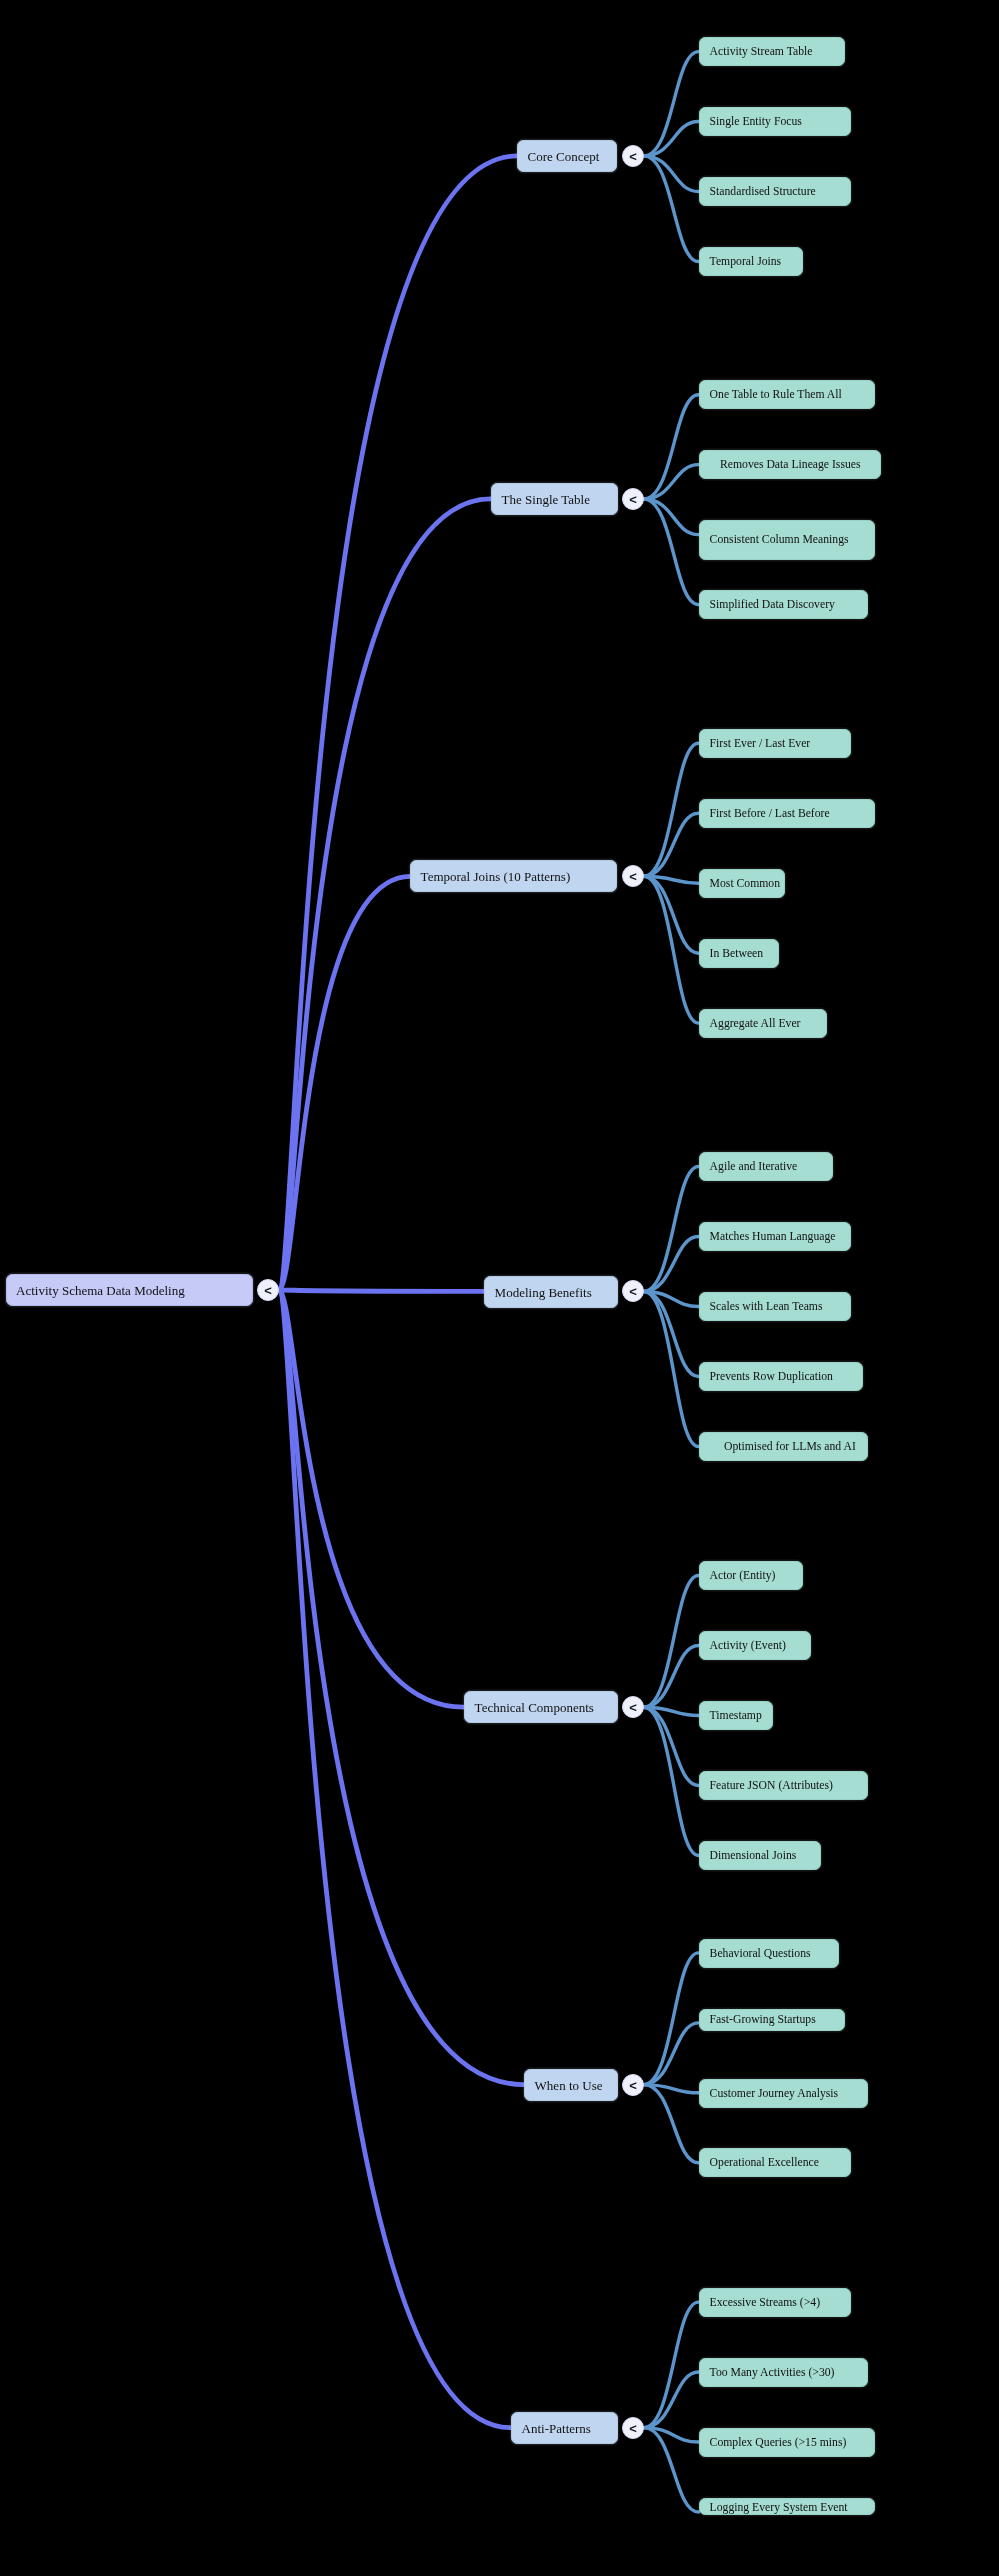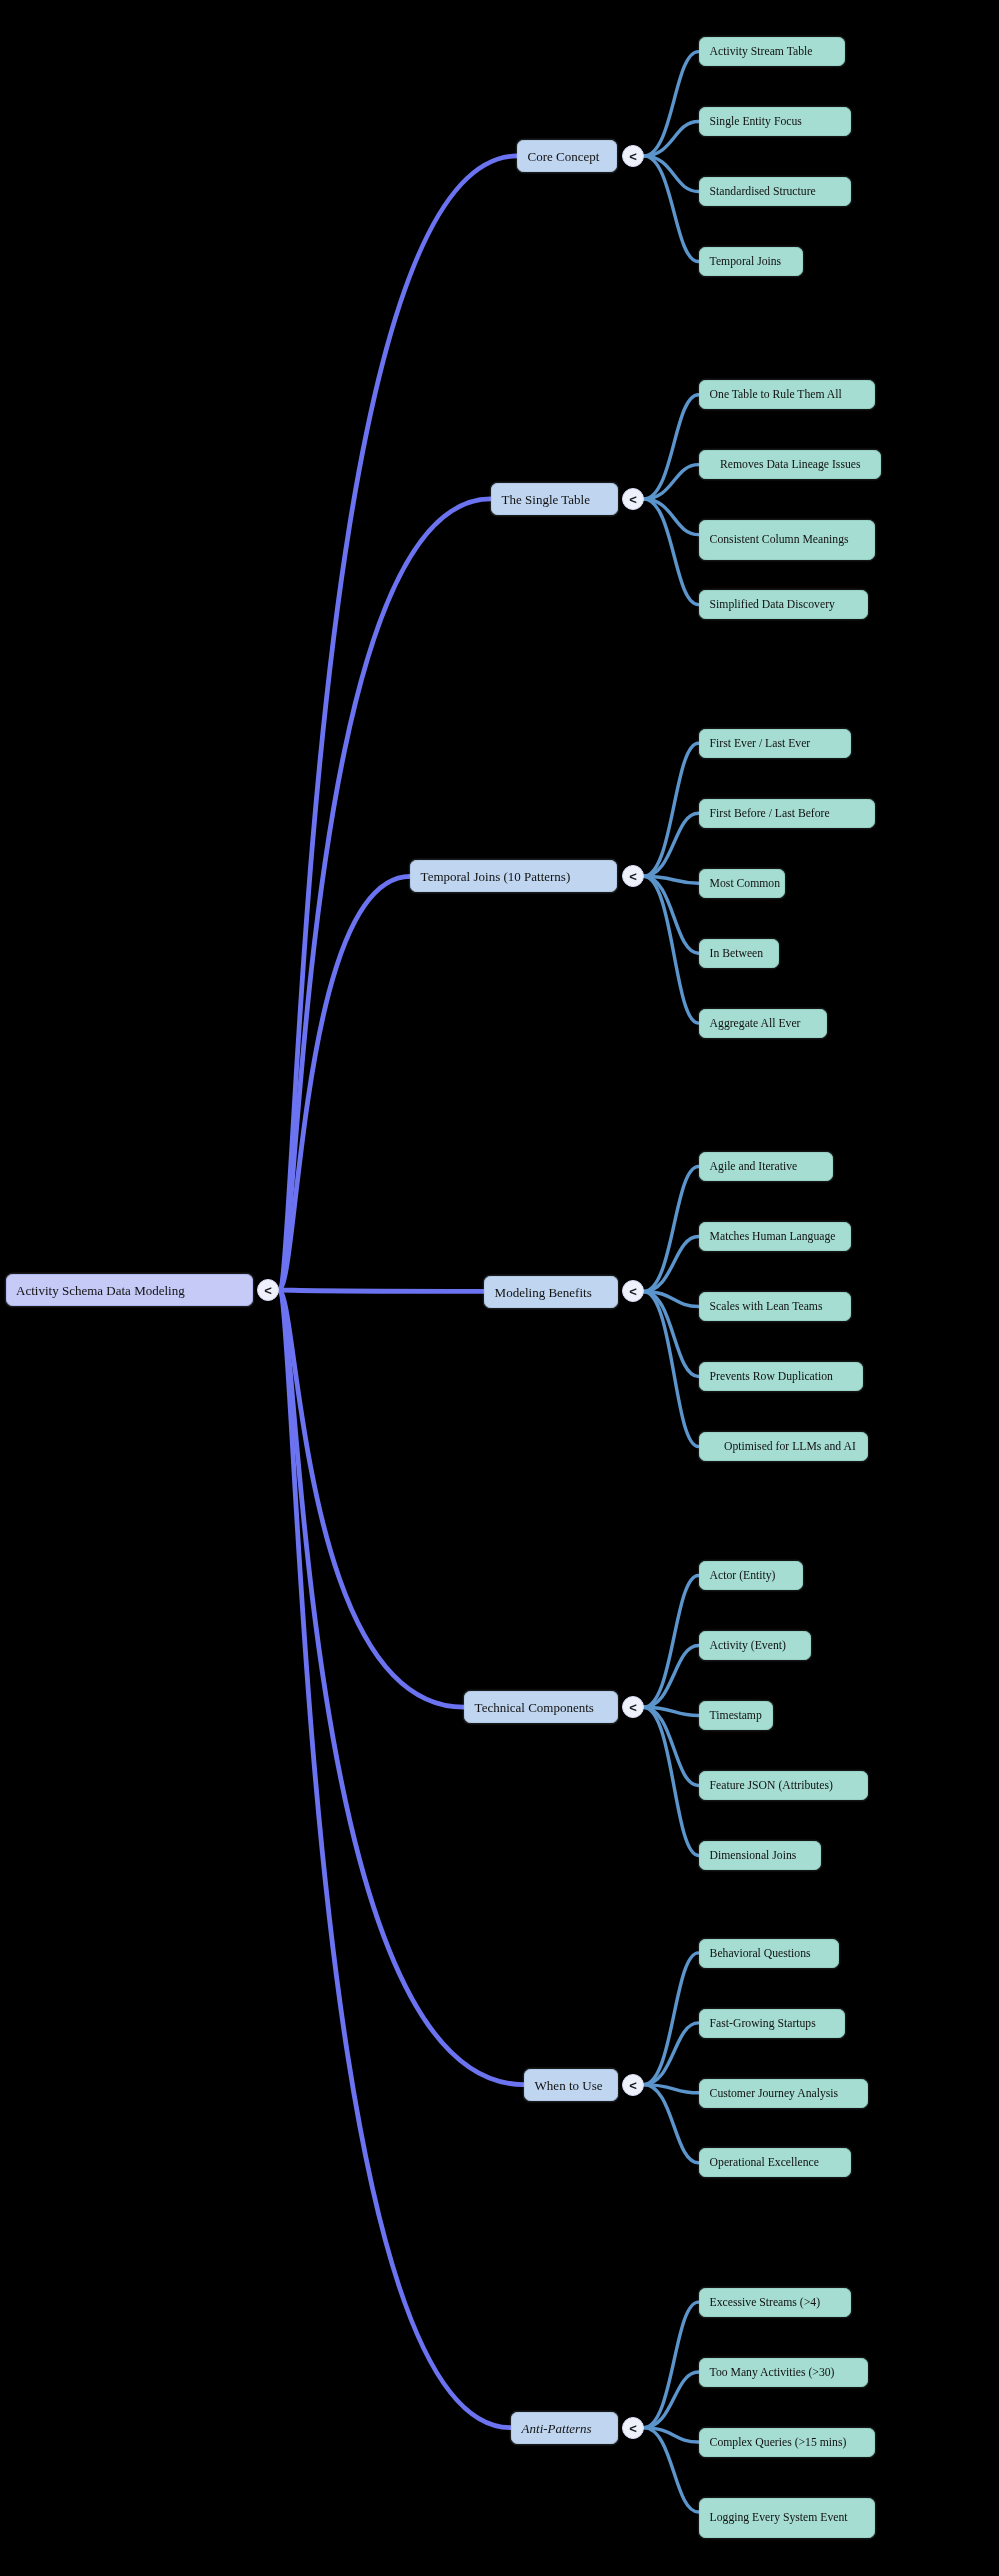--- a/index.html
+++ b/index.html
@@ -238,42 +238,42 @@
       </div>
       <div class="node branch" style="left: 524px; top: 2069px; width: 94px; height: 32px;">
         <span class="label">When to Use</span>
       </div>
       <div class="toggle" style="left: 622px; top: 2074px;">
         <span>&lt;</span>
       </div>
       <div class="node leaf" style="left: 699px; top: 1939px; width: 140px; height: 29px;">
         <span class="label">Behavioral Questions</span>
       </div>
-      <div class="node leaf" style="left: 699px; top: 2009px; width: 146px; height: 29px;">
+      <div class="node leaf" style="left: 699px; top: 2009px; width: 146px; height: 22px;">
         <span class="label">Fast-Growing Startups</span>
       </div>
       <div class="node leaf" style="left: 699px; top: 2079px; width: 169px; height: 29px;">
         <span class="label">Customer Journey Analysis</span>
       </div>
       <div class="node leaf" style="left: 699px; top: 2148px; width: 152px; height: 29px;">
         <span class="label">Operational Excellence</span>
       </div>
-      <div class="node branch" style="left: 511px; top: 2412px; width: 107px; height: 32px; font-style: italic;">
+      <div class="node branch" style="left: 511px; top: 2412px; width: 107px; height: 32px;">
         <span class="label">Anti-Patterns</span>
       </div>
       <div class="toggle" style="left: 622px; top: 2417px;">
         <span>&lt;</span>
       </div>
       <div class="node leaf" style="left: 699px; top: 2288px; width: 152px; height: 29px;">
         <span class="label">Excessive Streams (&gt;4)</span>
       </div>
       <div class="node leaf" style="left: 699px; top: 2358px; width: 169px; height: 29px;">
         <span class="label">Too Many Activities (&gt;30)</span>
       </div>
       <div class="node leaf" style="left: 699px; top: 2428px; width: 176px; height: 29px;">
         <span class="label">Complex Queries (&gt;15 mins)</span>
       </div>
-      <div class="node leaf" style="left: 699px; top: 2498px; width: 176px; height: 40px;">
+      <div class="node leaf" style="left: 699px; top: 2498px; width: 176px; height: 17px; align-items: flex-end;">
         <span class="label">Logging Every System Event</span>
       </div>
     </div>
 </div>
 
 
 </body></html>

